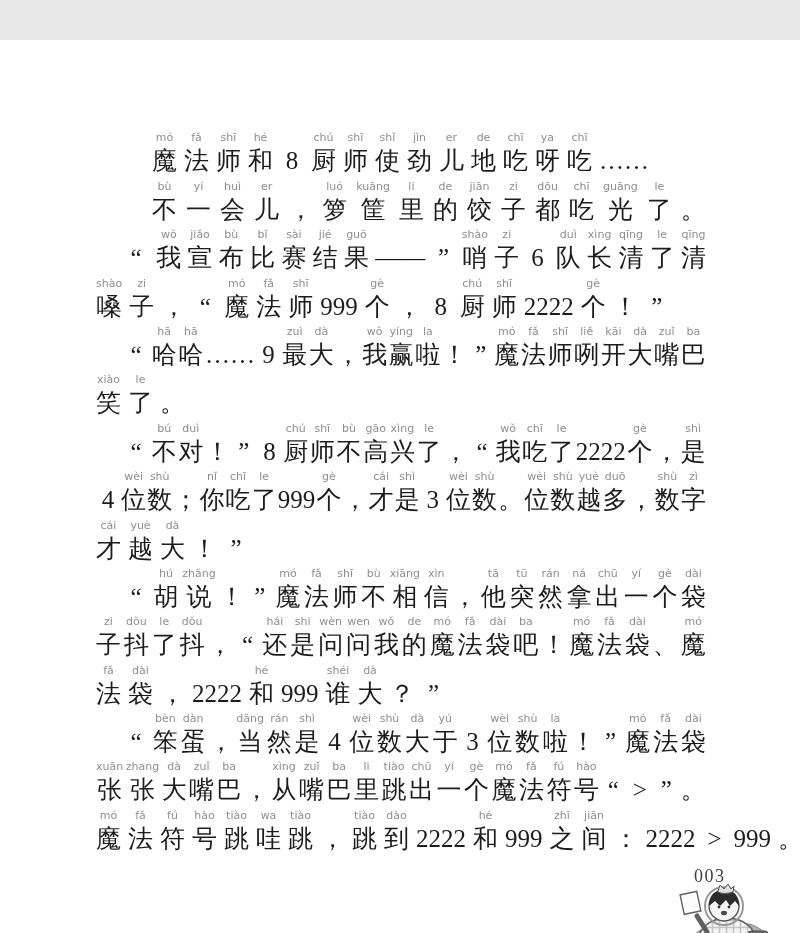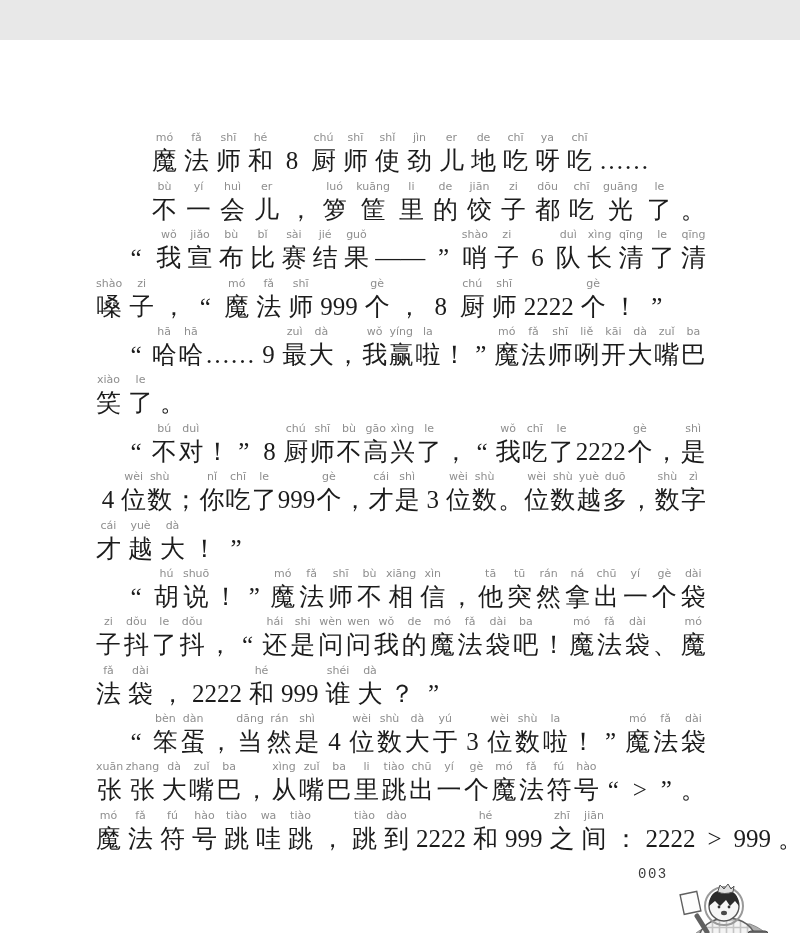--- a/index.html
+++ b/index.html
@@ -52,23 +52,23 @@
   .hz{
     font-size:25px;
     line-height:30px;
     color:var(--hanzi);
     min-width:24px;
     text-align:center;
     white-space:nowrap;
   }
   .page-number{
     position:absolute;
-    left:638px;top:826px;
-    font-family:Liberation Mono, monospace;
-    font-size:14px;
+    left:694px;top:826px;
+    font-family:Liberation Serif, serif;
+    font-size:18px;
     letter-spacing:1.5px;
     color:var(--pagenum);
   }
   .mascot{
     position:absolute;
     left:660px;top:842px;
   }
 </style>
 </head>
 <body>
@@ -653,21 +653,21 @@
       <div class="line justify indq">
         <span class="tok">
           <span class="py"></span>
           <span class="hz">“</span>
         </span>
         <span class="tok">
           <span class="py">hú</span>
           <span class="hz">胡</span>
         </span>
         <span class="tok">
-          <span class="py">shuō</span>
+          <span class="py">zhǎng</span>
           <span class="hz">说</span>
         </span>
         <span class="tok">
           <span class="py"></span>
           <span class="hz">！</span>
         </span>
         <span class="tok">
           <span class="py"></span>
           <span class="hz">”</span>
         </span>

